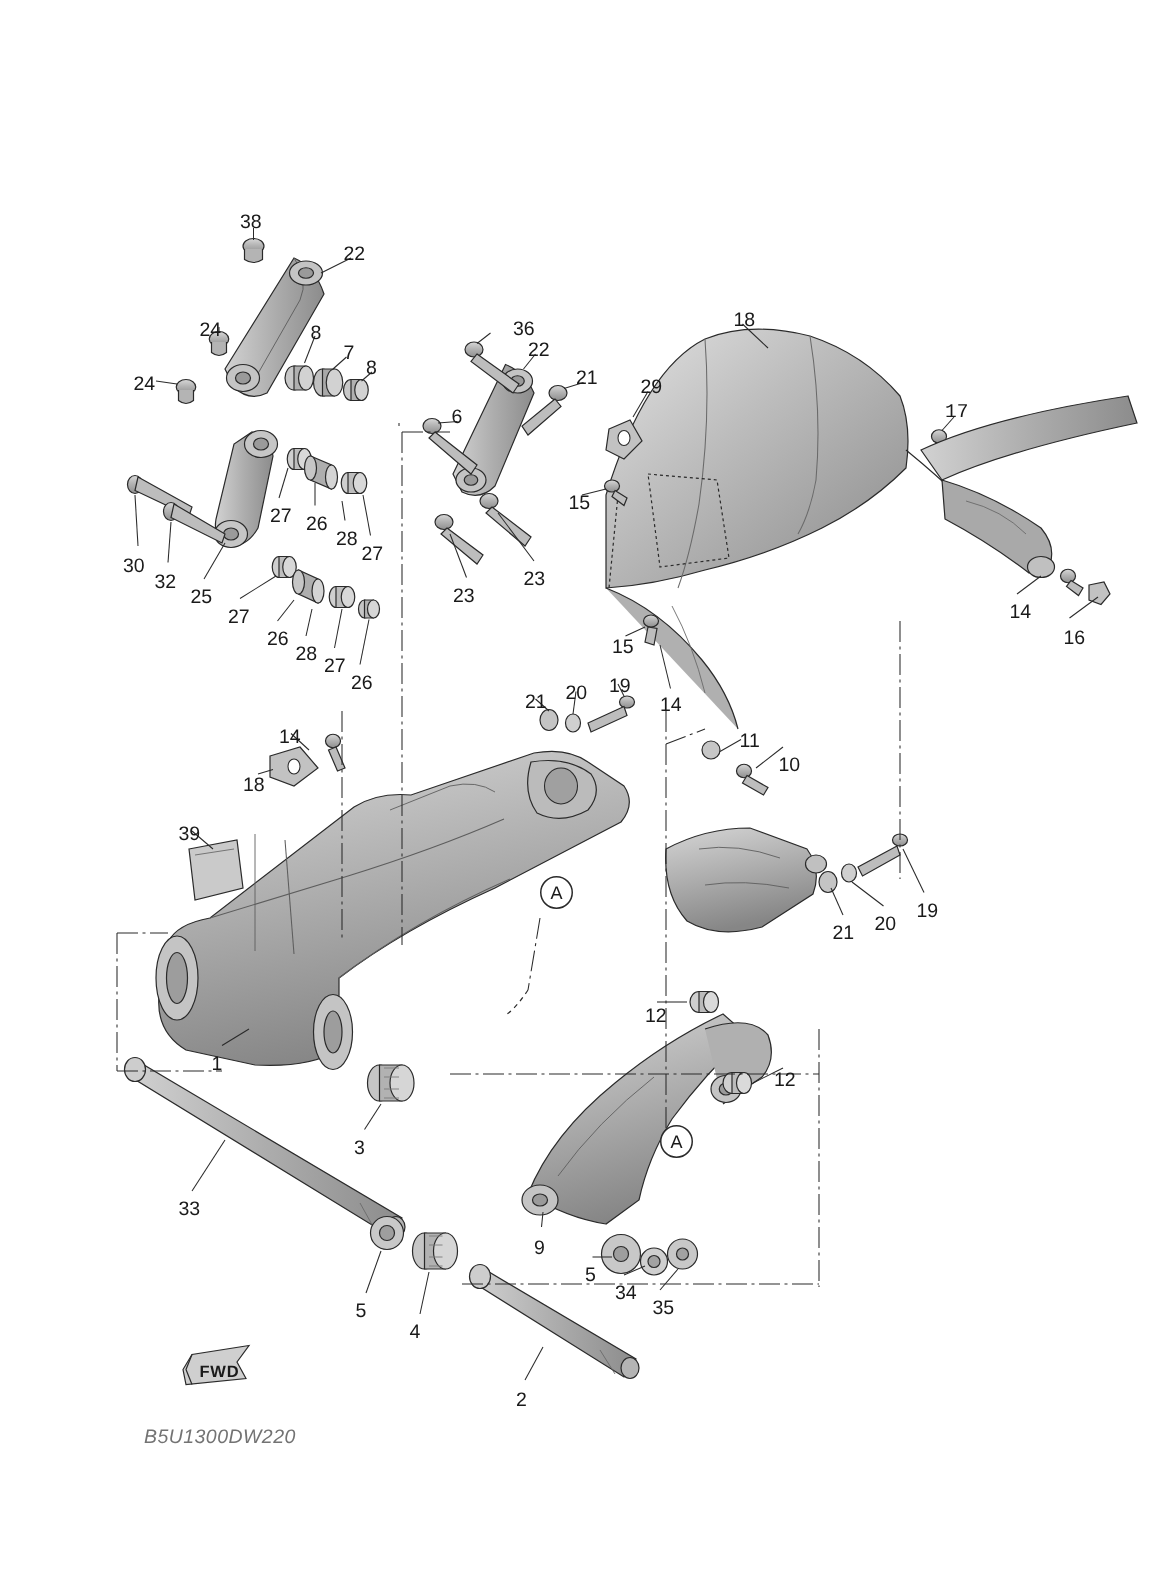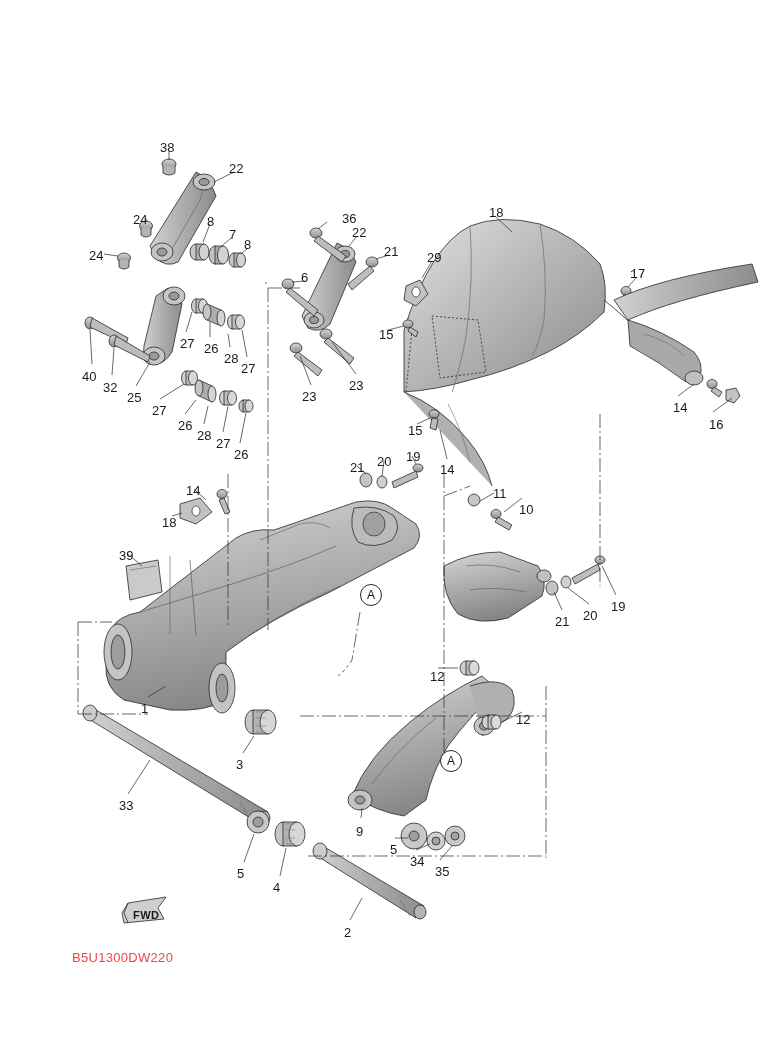--- a/index.html
+++ b/index.html
@@ -43,25 +43,26 @@
     font-size: 12px;
     color: #1a1a1a;
     display: flex;
     align-items: center;
     justify-content: center;
     background: #ffffff;
     font-family: "Liberation Sans", sans-serif;
   }
   #part-code {
     position: absolute;
-    left: 72px;
+    left: 96px;
     top: 950px;
     font-size: 13px;
     letter-spacing: 0.3px;
-    color: #ef4444;
+    color: #737373;
+    font-style: italic;
   }
   #fwd-label {
     position: absolute;
     left: 133px;
     top: 909px;
     font-size: 11px;
     font-weight: bold;
     color: #1a1a1a;
     letter-spacing: 0.5px;
     text-align: center;
@@ -460,21 +461,21 @@
   <div class="callout" style="left:229px; top:228px;">7</div>
   <div class="callout" style="left:323px; top:212px;margin-left:19px;">36</div>
   <div class="callout" style="left:489px; top:206px;">18</div>
   <div class="callout" style="left:89px; top:249px;">24</div>
   <div class="callout" style="left:244px; top:238px;">8</div>
   <div class="callout" style="left:352px; top:226px;">22</div>
   <div class="callout" style="left:384px; top:245px;">21</div>
   <div class="callout" style="left:427px; top:251px;">29</div>
   <div class="callout" style="left:630px; top:268px;font-family:Liberation Mono, monospace;">17</div>
   <div class="callout" style="left:301px; top:271px;">6</div>
-  <div class="callout" style="left:82px; top:370px;">40</div>
+  <div class="callout" style="left:82px; top:370px;">30</div>
   <div class="callout" style="left:103px; top:381px;">32</div>
   <div class="callout" style="left:127px; top:391px;">25</div>
   <div class="callout" style="left:180px; top:337px;">27</div>
   <div class="callout" style="left:204px; top:342px;">26</div>
   <div class="callout" style="left:224px; top:352px;">28</div>
   <div class="callout" style="left:241px; top:362px;">27</div>
   <div class="callout" style="left:379px; top:328px;">15</div>
   <div class="callout" style="left:302px; top:390px;">23</div>
   <div class="callout" style="left:349px; top:379px;">23</div>
   <div class="callout" style="left:673px; top:401px;">14</div>

